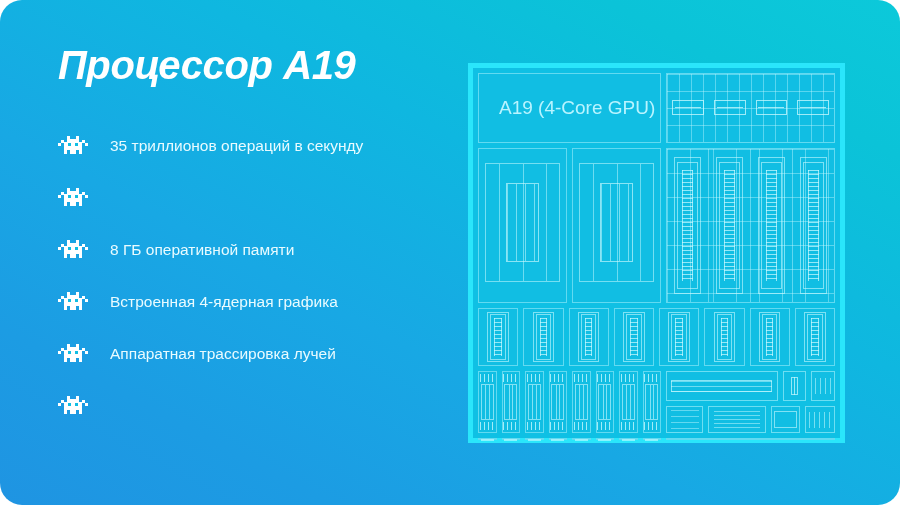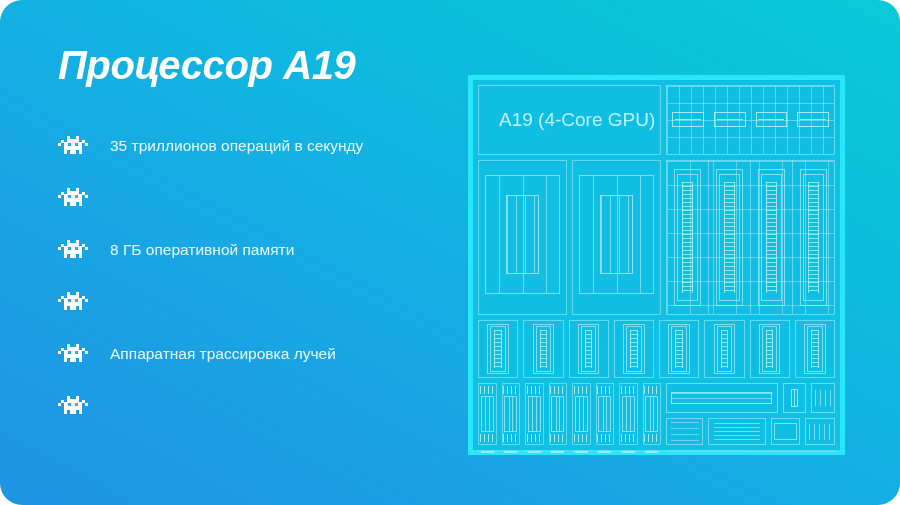--- a/index.html
+++ b/index.html
@@ -74,21 +74,20 @@
   
   .chip {
     position: absolute;
     left: 468px;
     top: 63px;
     width: 377px;
     height: 380px;
     box-sizing: border-box;
     border: 5px solid #2ae6fb;
     background: #0fc0e4;
-    margin-top: 12px;
   }
   .chip-inner {
     position: absolute;
     inset: 0;
     padding: 5px;
     box-sizing: border-box;
     display: flex;
     flex-direction: column;
   }
 
@@ -342,20 +341,21 @@
             <rect x="6" y="11" width="18" height="4"></rect>
             <rect x="6" y="15" width="3" height="4"></rect>
             <rect x="12" y="15" width="6" height="4"></rect>
             <rect x="21" y="15" width="3" height="4"></rect>
           </g>
           <g fill="#11bee3">
             <rect x="10" y="8" width="3" height="3"></rect>
             <rect x="17" y="8" width="3" height="3"></rect>
           </g>
         </svg>
+        <span class="feature-label">Встроенная 4-ядерная графика</span>
       </li>
 
       <li class="feature-item">
         <svg class="invader-icon" viewBox="0 0 30 22">
           <g fill="#ffffff">
             <rect x="0" y="8" width="3" height="3"></rect>
             <rect x="3" y="5" width="3" height="3"></rect>
             <rect x="24" y="5" width="3" height="3"></rect>
             <rect x="27" y="8" width="3" height="3"></rect>
             <rect x="9" y="1" width="3" height="3"></rect>

